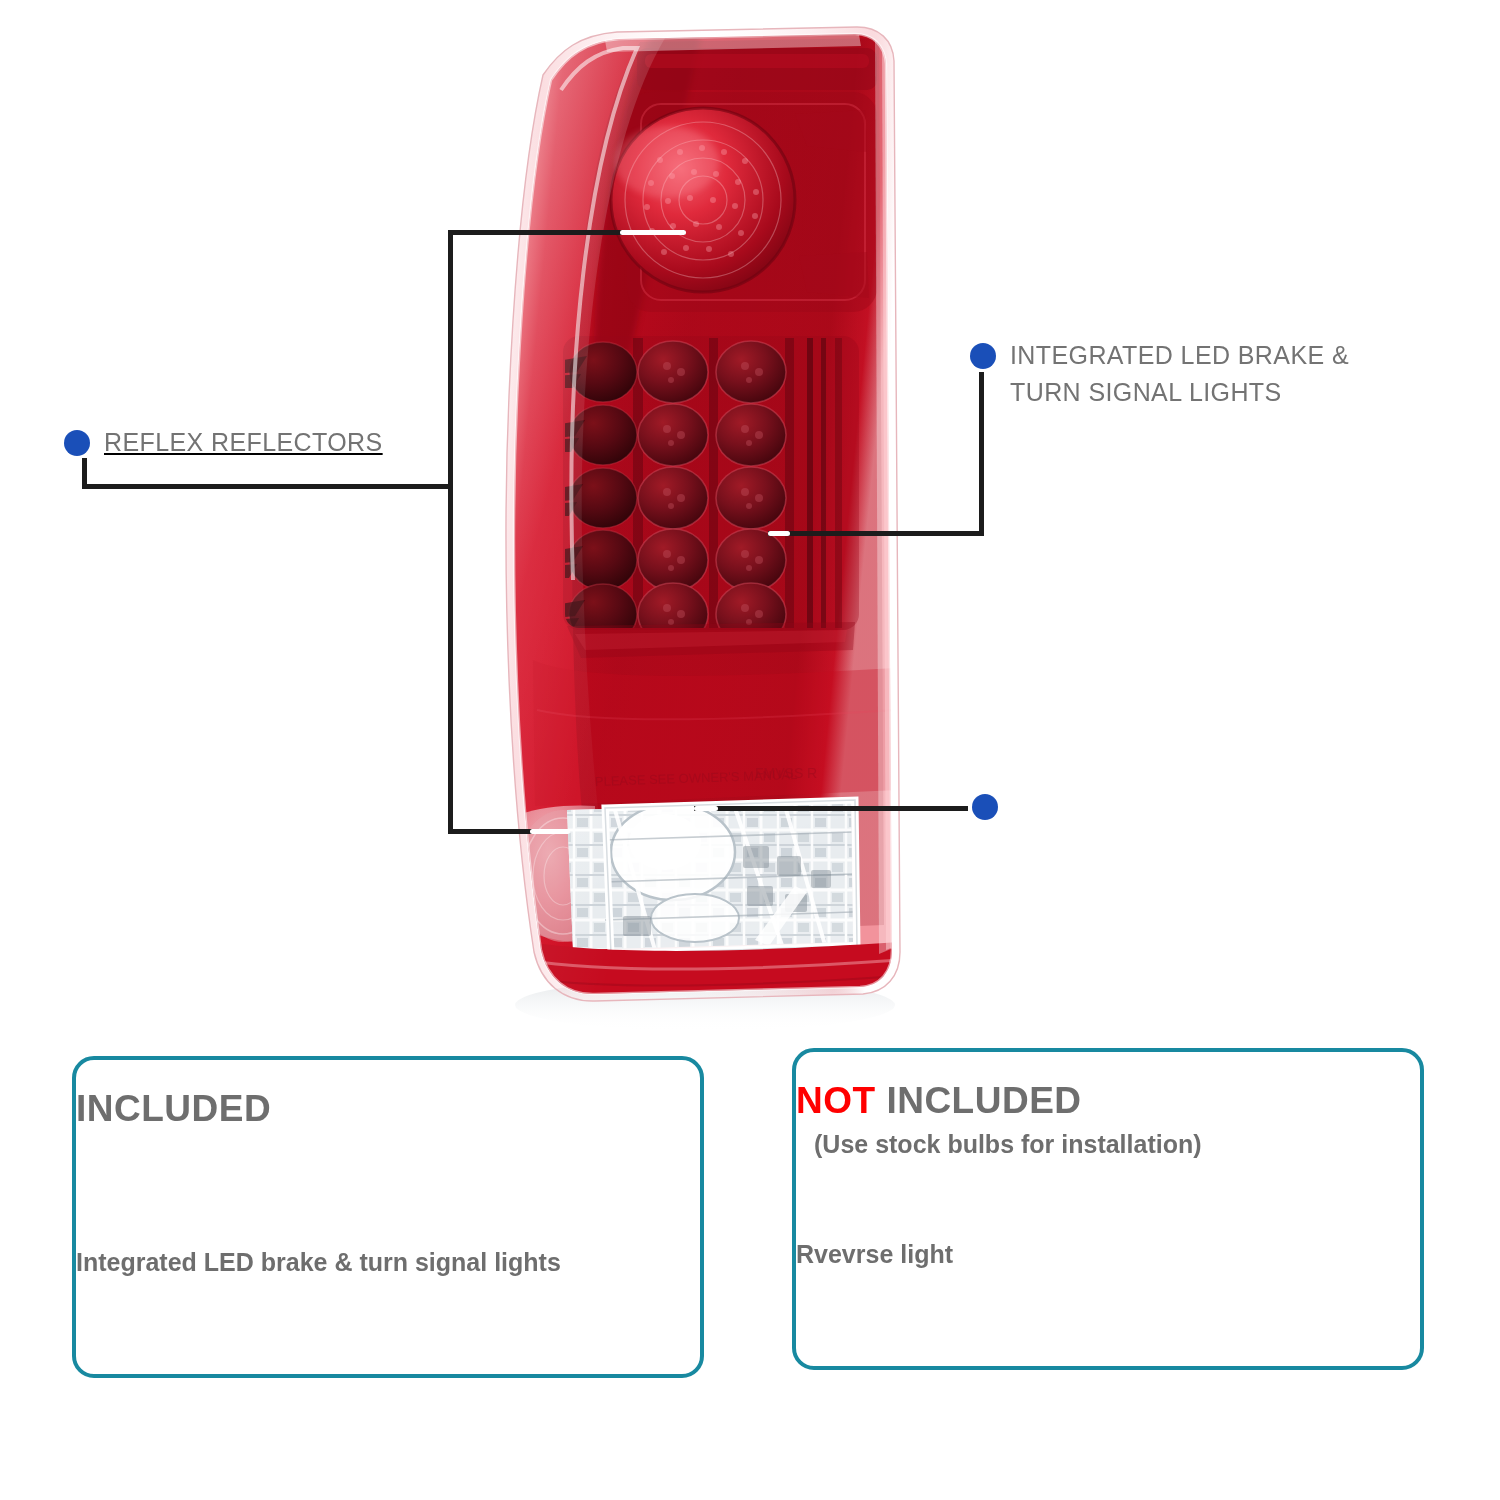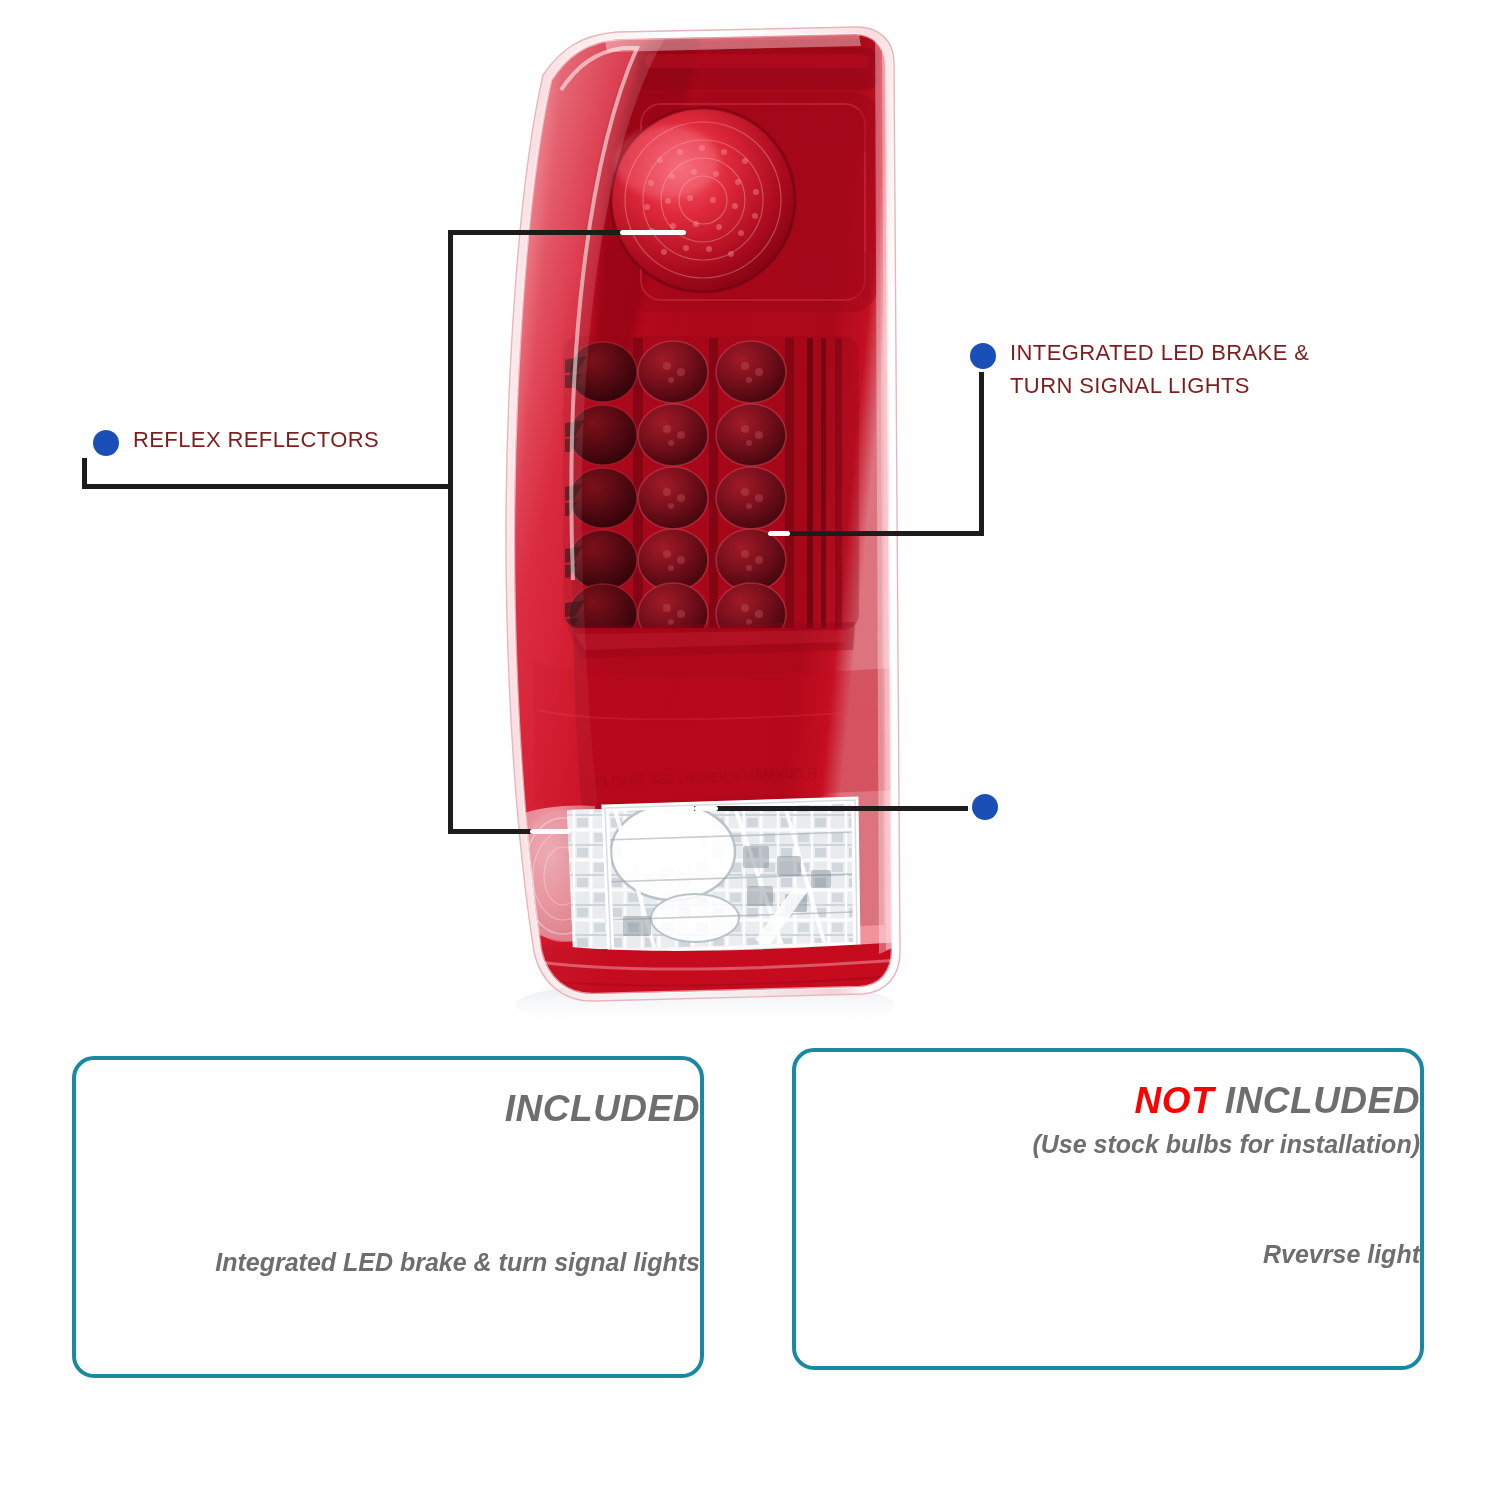--- a/index.html
+++ b/index.html
@@ -26,30 +26,30 @@
     align-items: flex-start;
     gap: 14px;
   }
   .bullet {
     width: 26px; height: 26px;
     border-radius: 50%;
     flex: 0 0 26px;
     margin-top: 6px;
   }
   .callout-text {
-    font-size: 22px;
+    font-size: 25px;
     letter-spacing: 0.4px;
-    color: #7f1d1d;
+    color: #737373;
     line-height: 1.48;
     white-space: pre-line;
     font-weight: 400;
   }
 
   #callout-reflex {
-    left: 93px; top: 424px;
+    left: 64px; top: 424px; text-decoration: underline;
   }
   #callout-led {
     left: 970px; top: 337px;
   }
   #callout-reverse {
     left: 972px; top: 788px;
   }
 
   
   .line { position: absolute; background: #1c1c1c; }
@@ -69,23 +69,22 @@
     width: 460px; height: 1010px;
   }
   #lamp-svg { display: block; width: 460px; height: 1010px; }
 
   
   .infobox {
     position: absolute;
     border: 4px solid #1889a0;
     border-radius: 22px;
     background: #ffffff;
-    text-align: right;
+    text-align: left;
     padding-top: 26px;
-    font-style: italic;
   }
   #box-included { left: 72px; top: 1056px; width: 632px; height: 322px; }
   #box-not-included { left: 792px; top: 1048px; width: 632px; height: 322px; }
 
   .box-title {
     font-size: 37px;
     font-weight: bold;
     color: #6e6e6e;
     letter-spacing: 0.5px;
     margin: 0 0 4px 0;

